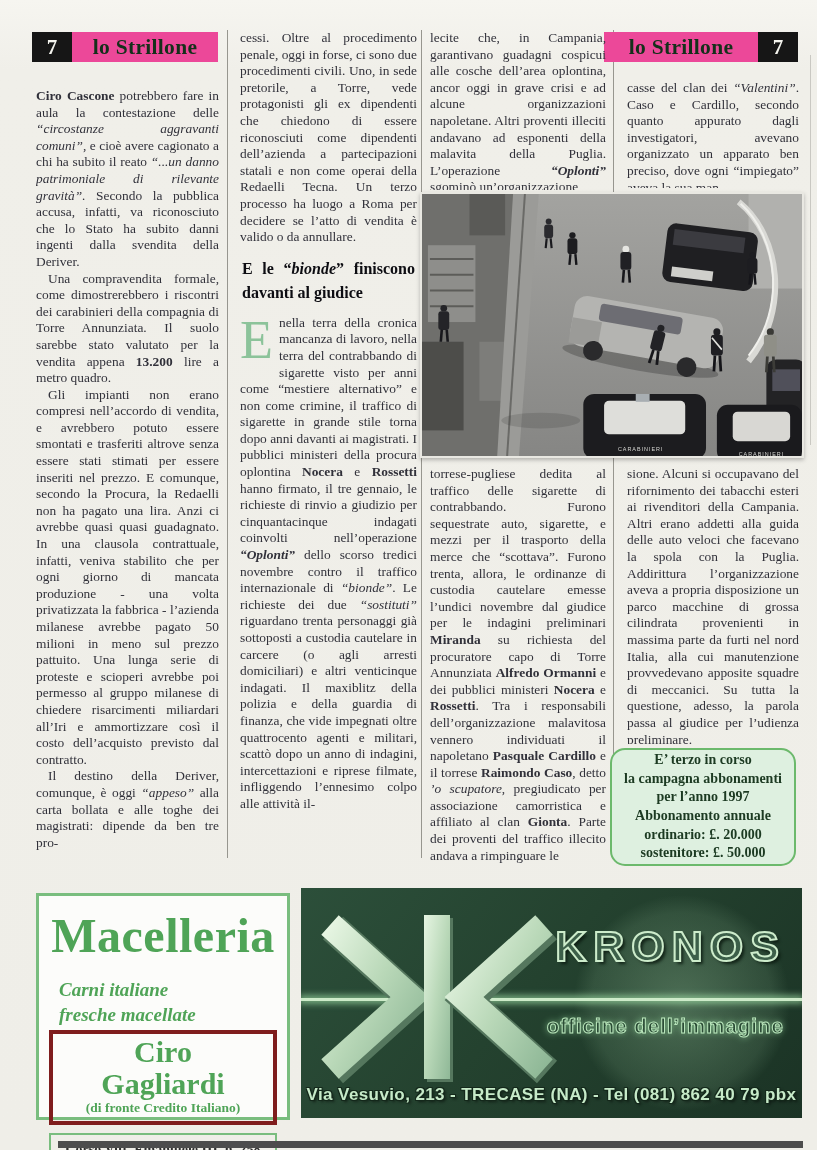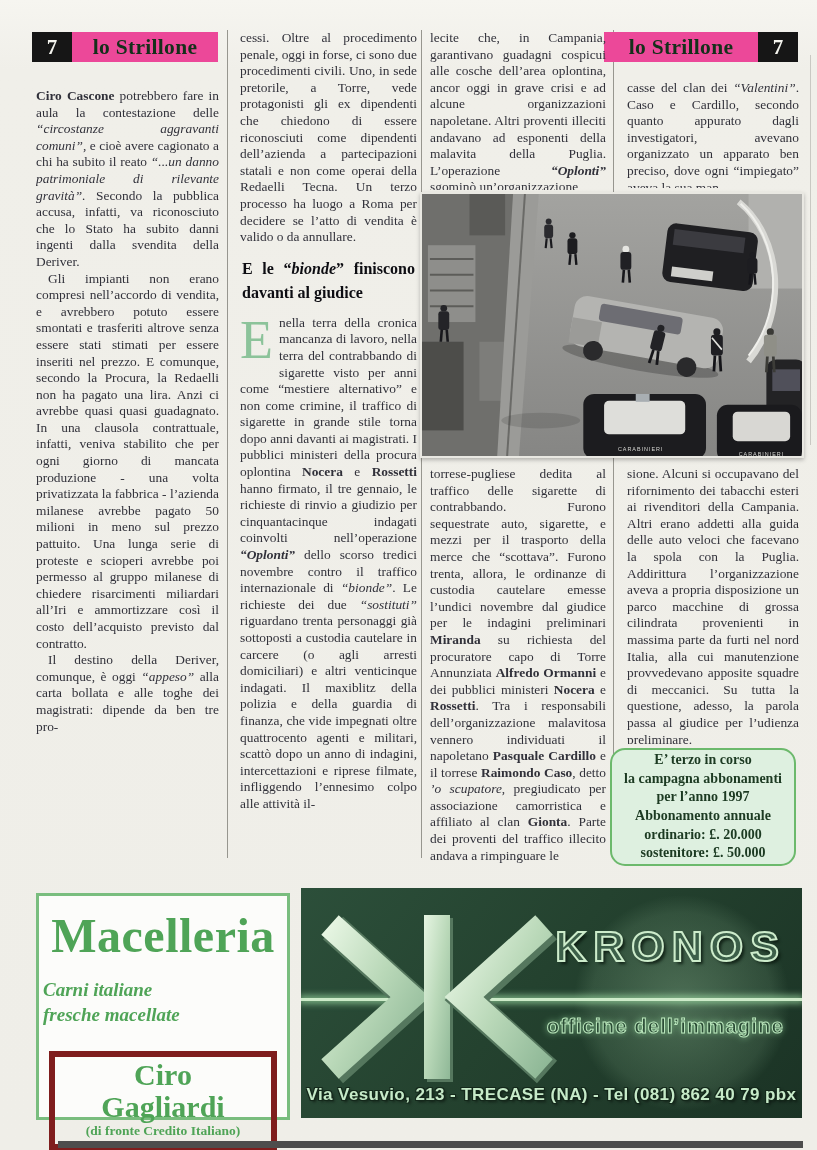--- a/index.html
+++ b/index.html
@@ -32,22 +32,22 @@
   
   .subbox{position:absolute;left:610px;top:748px;width:186px;height:118px;background:#def0e0;
           border:2px solid #6cb96c;border-radius:15px;box-sizing:border-box;
           display:flex;flex-direction:column;justify-content:center;text-align:center;
           font-weight:bold;font-size:14px;line-height:18.6px;color:#1c3a22;}
   
   .mac{position:absolute;left:36px;top:893px;width:254px;height:227px;background:#fcfcfa;
        border:3px solid #79bd7e;box-sizing:border-box;text-align:center;color:#4fa457;}
   .mac-title{font-size:48px;font-weight:bold;margin-top:12px;letter-spacing:.5px;}
   .mac-tag{font-style:italic;font-weight:bold;font-size:19px;line-height:25px;text-align:left;
-           padding-left:4px;margin-top:14px;}
-  .mac-box1{margin:24px 10px 0;border:6px solid #7f1d1d;padding:2px 16px 5px;}
+           padding-left:20px;margin-top:14px;}
+  .mac-box1{margin:3px 10px 0;border:4px solid #7f1d1d;padding:2px 16px 5px;}
   .mac-owner{font-size:30px;font-weight:bold;line-height:32px;}
   .mac-note{font-size:13.5px;font-weight:bold;}
   .mac-box2{margin:8px 10px 0;border:2px solid #79bd7e;padding:5px 9px;color:#2e2e2e;
             font-weight:bold;font-size:14px;line-height:19px;}
   
   .kronos{position:absolute;left:301px;top:888px;width:501px;height:230px;overflow:hidden;
           background:
             radial-gradient(circle 150px at 76% 50%, rgba(130,170,135,.45) 0%, rgba(130,170,135,.18) 60%, rgba(0,0,0,0) 72%),
             linear-gradient(130deg,#2c4f3a 0%,#24422f 45%,#1b3325 100%);
           font-family:"Liberation Sans",sans-serif;}
@@ -78,20 +78,21 @@
     <div class="pagenum">7</div>
     <div class="mast">lo Strillone</div>
   </div>
   <div class="hdr" style="left:604px;width:194px;">
     <div class="mast">lo Strillone</div>
     <div class="pagenum">7</div>
   </div>
 
   <div class="col" style="left:36px;top:88px;width:183px;height:772px;">
     <p class="para noind"><span class="f-b">Ciro Cascone</span><span> potrebbero fare in aula la contestazione delle </span><span class="f-i">“circostanze aggravanti comuni”</span><span>, e cioè avere cagionato a chi ha subito il reato </span><span class="f-i">“...un danno patrimoniale di rilevante gravità”.</span><span> Secondo la pubblica accusa, infatti, va riconosciuto che lo Stato ha subito danni ingenti dalla svendita della Deriver.</span></p>
+    <p class="para"><span>Una compravendita formale, come dimostrerebbero i riscontri dei carabinieri della compagnia di Torre Annunziata. Il suolo sarebbe stato valutato per la vendita appena </span><span class="f-b">13.200</span><span> lire a metro quadro.</span></p>
     <p class="para"><span>Gli impianti non erano compresi nell’accordo di vendita, e avrebbero potuto essere smontati e trasferiti altrove senza essere stati stimati per essere inseriti nel prezzo. E comunque, secondo la Procura, la Redaelli non ha pagato una lira. Anzi ci avrebbe quasi quasi guadagnato. In una clausola contrattuale, infatti, veniva stabilito che per ogni giorno di mancata produzione - una volta privatizzata la fabbrica -  l’azienda milanese avrebbe pagato 50 milioni in meno sul prezzo pattuito. Una lunga serie di proteste e scioperi avrebbe poi permesso al gruppo milanese di chiedere risarcimenti miliardari all’Iri e ammortizzare così il costo dell’acquisto previsto dal contratto.</span></p>
     <p class="para"><span>Il destino della Deriver, comunque, è oggi </span><span class="f-i">“appeso”</span><span> alla carta bollata e alle toghe dei magistrati: dipende da ben tre pro-</span></p>
   </div>
 
   <div class="col" style="left:240px;top:30px;width:177px;height:830px;">
     <p class="para noind"><span>cessi. Oltre al procedimento penale, oggi in forse, ci sono due procedimenti civili. Uno, in sede pretorile, a Torre, vede protagonisti gli ex dipendenti che chiedono di essere riconosciuti come dipendenti dell’azienda a partecipazioni statali e non come operai della Redaelli Tecna. Un terzo processo ha luogo a Roma per decidere se l’atto di vendita è valido o da annullare.</span></p>
     <div class="headline"><span>E le “</span><span class="f-i">bionde</span><span>” finiscono davanti al giudice</span></div>
     <p class="para noind">
       <span class="dropcap">E</span>
       <span><span>nella terra della cronica mancanza di lavoro, nella terra del contrabbando di sigarette visto per anni come “mestiere alternativo” e non come crimine, il traffico di sigarette in grande stile torna dopo anni davanti ai magistrati. I pubblici ministeri della procura oplontina </span><span class="f-b">Nocera</span><span> e </span><span class="f-b">Rossetti</span><span> hanno firmato, il tre gennaio, le richieste di rinvio a giudizio per cinquantacinque indagati coinvolti nell’operazione </span><span class="f-bi">“Oplonti”</span><span> dello scorso tredici novembre contro il traffico internazionale di </span><span class="f-i">“bionde”</span><span>. Le richieste dei due </span><span class="f-i">“sostituti”</span><span> riguardano trenta personaggi già sottoposti a custodia cautelare in carcere (o agli arresti domiciliari) e altri venticinque indagati. Il maxiblitz della polizia e della guardia di finanza, che vide impegnati oltre quattrocento agenti e militari, scattò dopo un anno di indagini, intercettazioni e riprese filmate, infliggendo l’ennesimo colpo alle attività il-</span></span>

